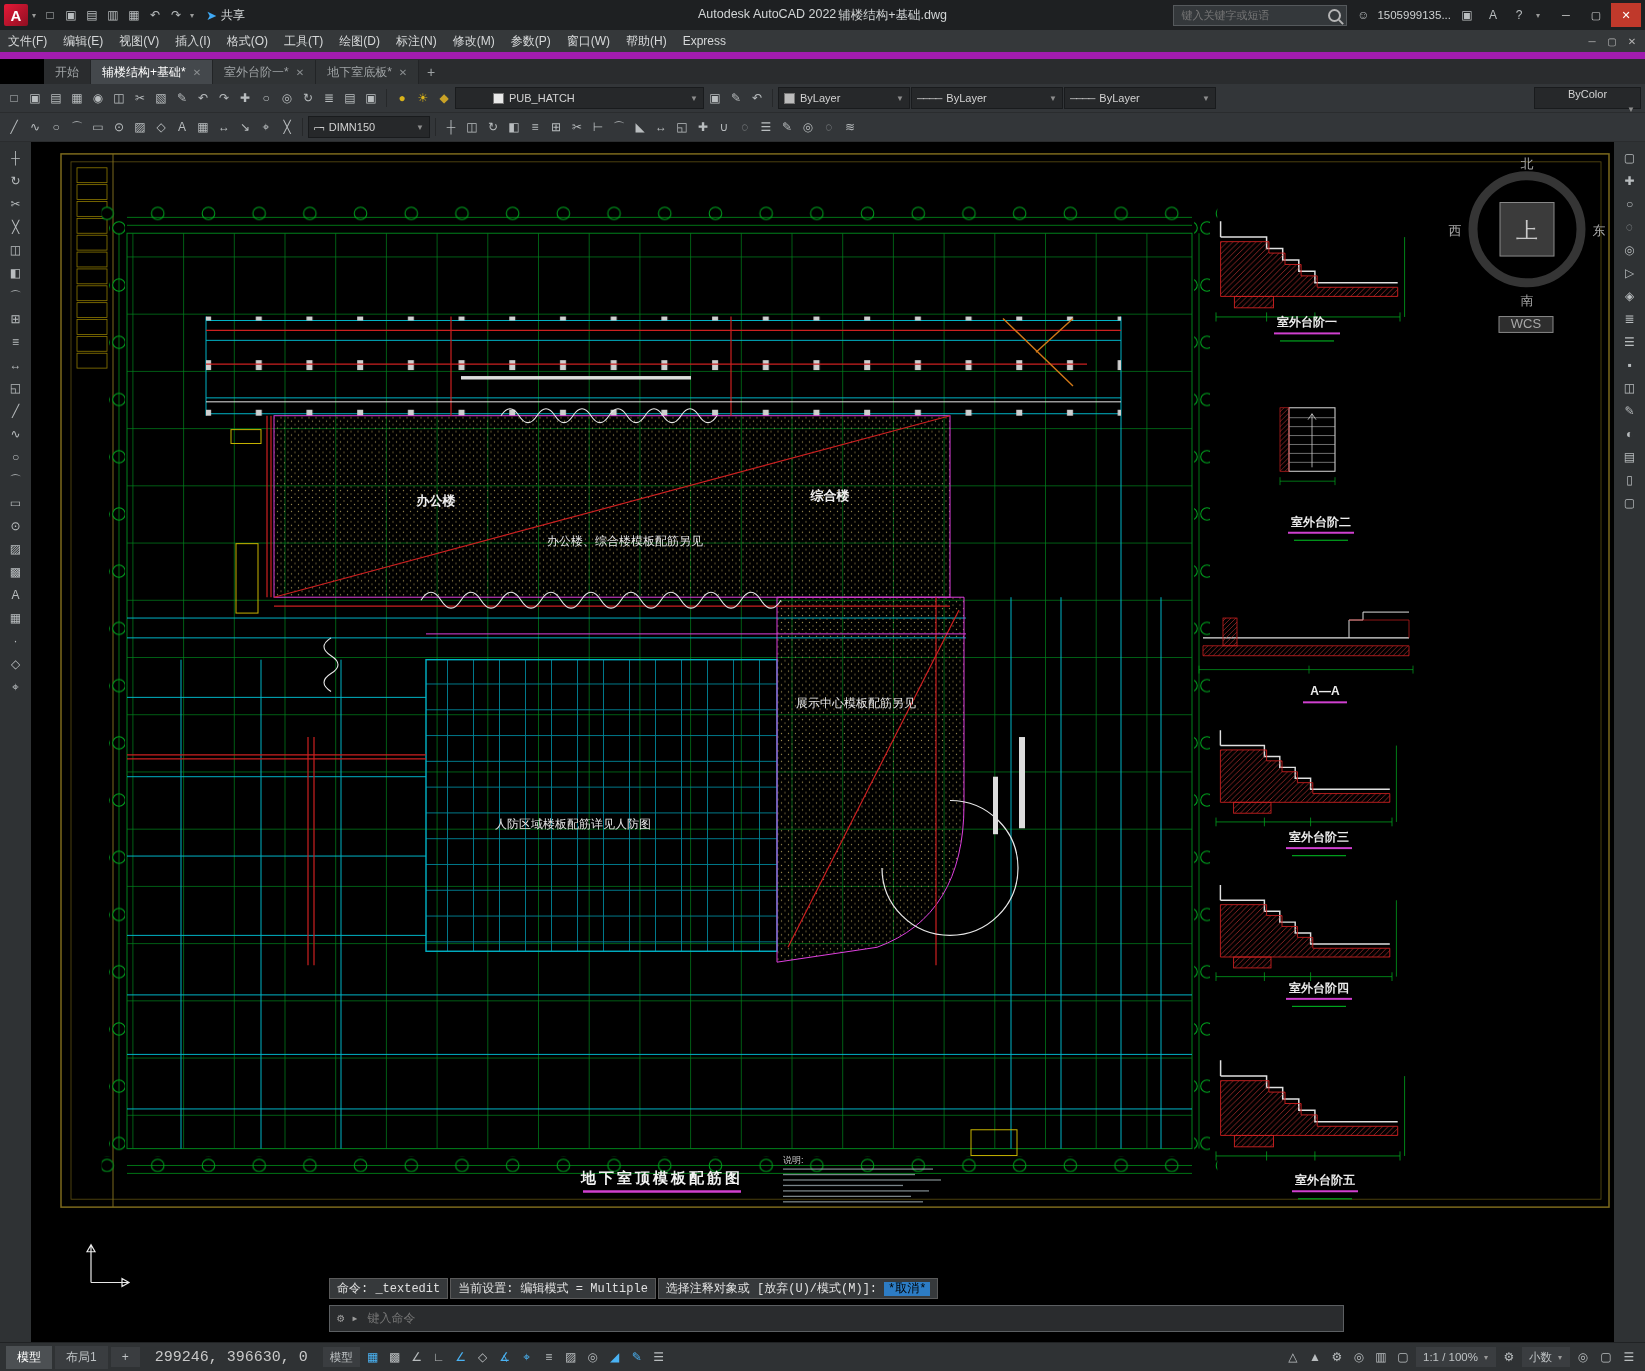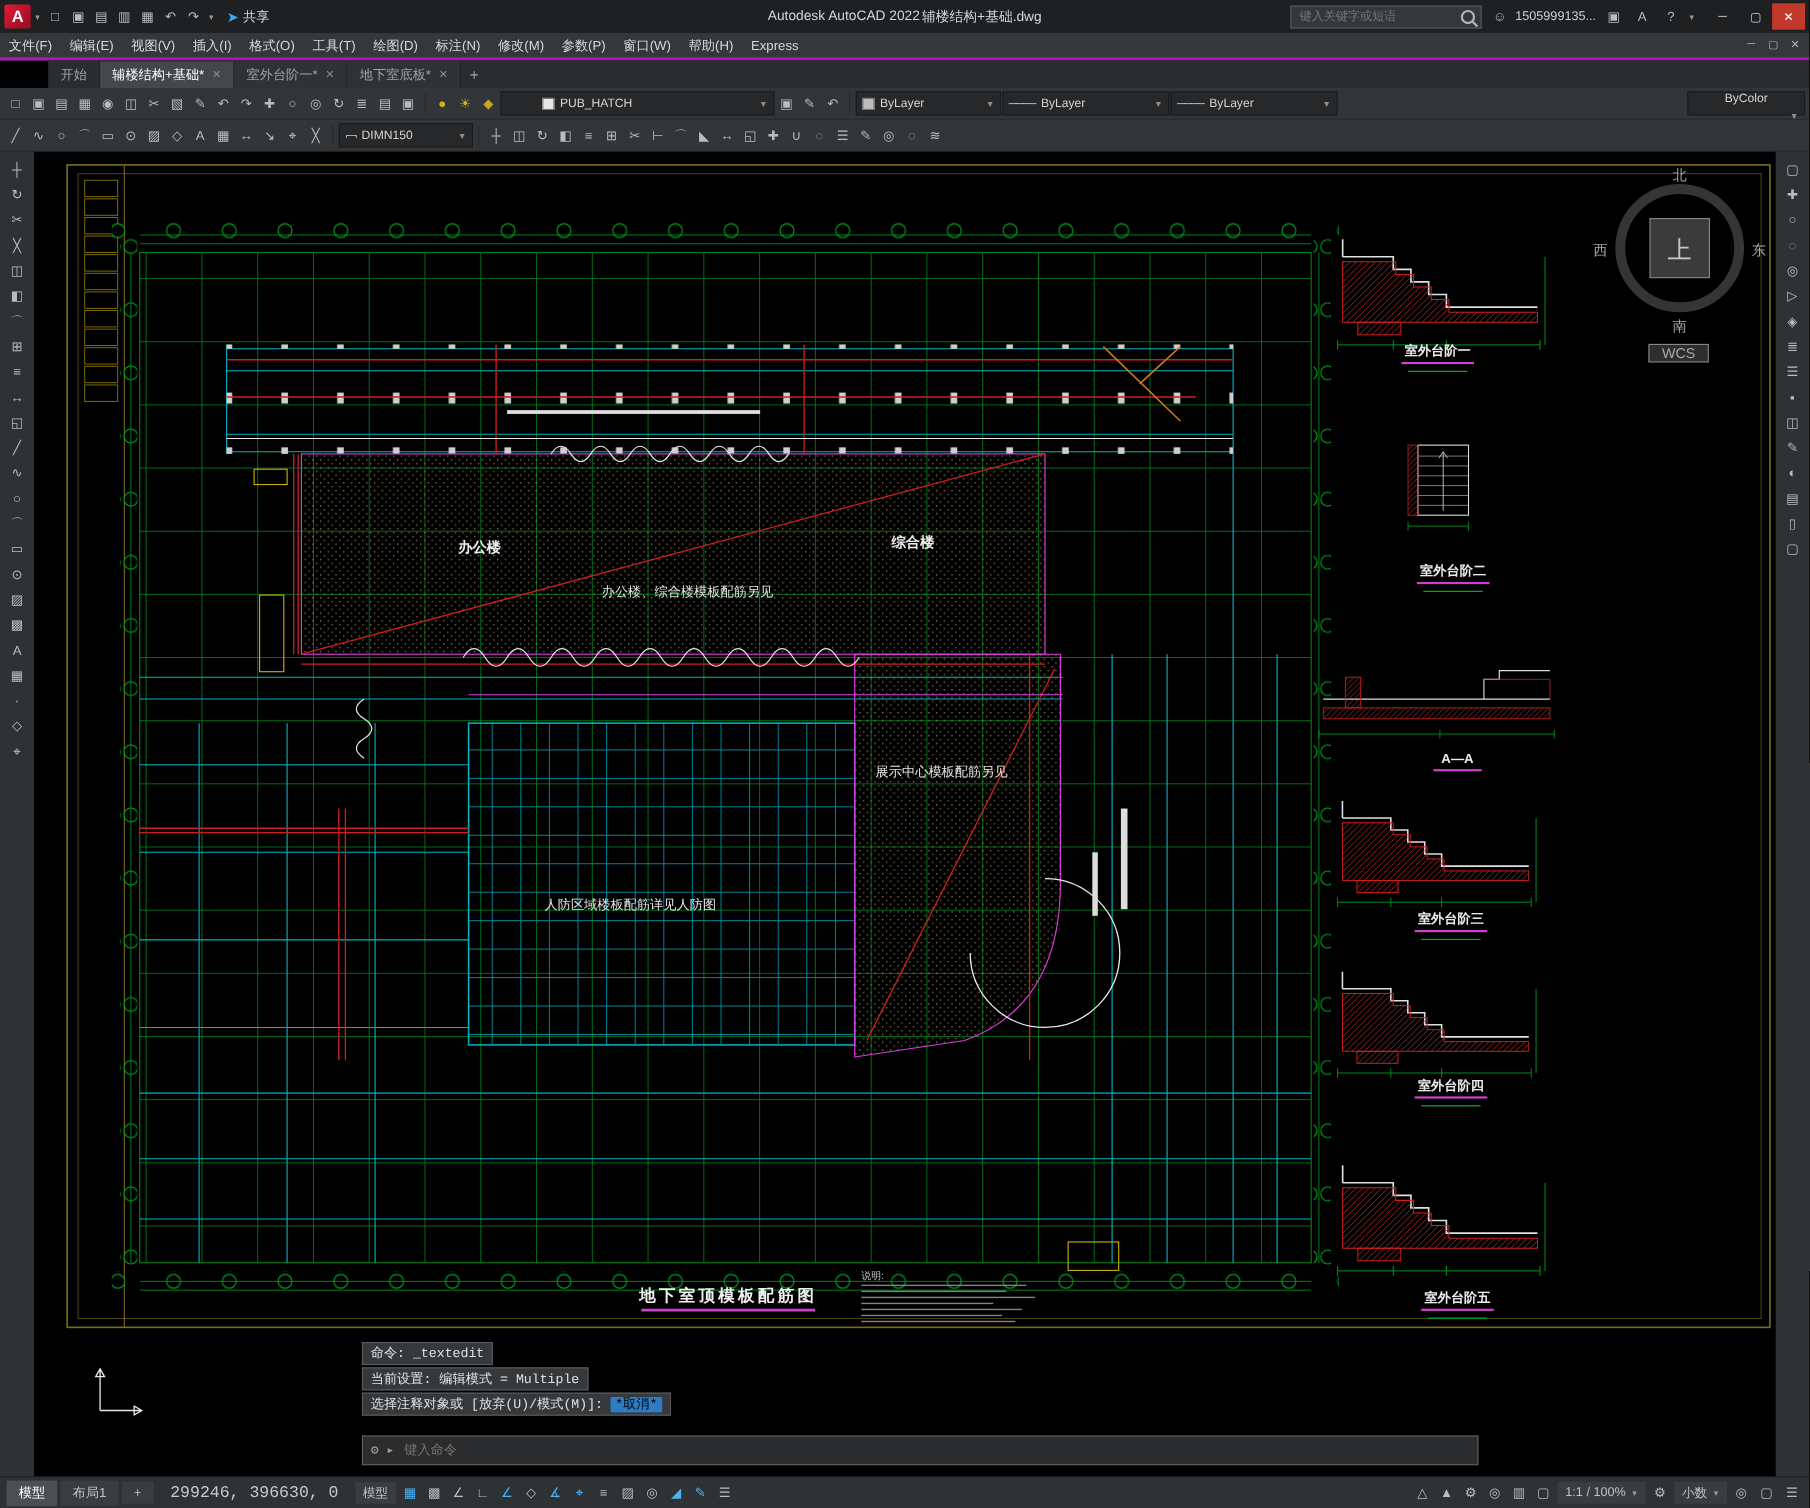--- a/index.html
+++ b/index.html
@@ -16,21 +16,21 @@
   .tb-right{margin-left:auto;display:flex;align-items:center;gap:6px;}
   .search-box{display:flex;align-items:center;background:#34383b;border:1px solid #55595c;height:19px;padding:0 5px;gap:5px;}
   .search-box input{width:140px;background:transparent;border:none;outline:none;color:#bbb;font-size:11px;}
   .mag{width:9px;height:9px;border:2px solid #b5b5b5;border-radius:50%;position:relative;}
   .mag::after{content:"";position:absolute;width:6px;height:2px;background:#b5b5b5;transform:rotate(45deg);right:-5px;bottom:-3px;}
   .user-chip{display:flex;align-items:center;gap:4px;font-size:11.5px;color:#cfd2d3;}
   .winbtns{display:flex;margin-left:4px;}
   .winbtn{width:30px;height:24px;display:flex;align-items:center;justify-content:center;font-size:11px;color:#cfcfcf;}
   .winbtn.close{background:#c0392b;color:#fff;}
   
-  .menubar{height:22px;background:#35383a;display:flex;align-items:center;font-size:12px;color:#d6d8d9;flex:0 0 auto;border-bottom:3px solid #a21caf;}
+  .menubar{height:22px;background:#35383a;display:flex;align-items:center;font-size:12px;color:#d6d8d9;flex:0 0 auto;border-bottom:7px solid #a21caf;}
   .menu-item{padding:0 8px;height:100%;display:flex;align-items:center;}
   .menubar .winbtns2{margin-left:auto;display:flex;gap:2px;padding-right:4px;color:#b5b5b5;font-size:10px;}
   .menubar .winbtns2 span{width:18px;text-align:center;}
   
   .doctabs{height:25px;background:#2a2c2e;display:flex;align-items:flex-end;flex:0 0 auto;margin-left:44px;}
   .dtab{height:24px;display:flex;align-items:center;gap:7px;padding:0 11px;font-size:12px;color:#9fa3a5;background:#303335;border-right:1px solid #222426;}
   .dtab.start{background:#2a2c2e;}
   .dtab.active{background:#44484c;color:#fff;}
   .dtab .x{font-size:10px;color:#8b8f91;}
   .newtab{width:24px;height:24px;display:flex;align-items:center;justify-content:center;color:#9fa3a5;font-size:14px;}
@@ -52,21 +52,21 @@
   
   .lbl{fill:#ededed;font-size:13px;font-weight:bold;text-anchor:middle;}
   .lbl2{fill:#e6e6e6;font-size:12px;text-anchor:middle;}
   .ptitle{fill:#f2f2f2;font-size:15px;font-weight:bold;text-anchor:middle;letter-spacing:3px;}
   .note-h{fill:#c8c8c8;font-size:9px;}
   .dlbl{fill:#ececec;font-size:12px;font-weight:bold;text-anchor:middle;}
   .vc{fill:#a8a8a8;font-size:13px;text-anchor:middle;}
   .vc-up{fill:#c8c8c8;font-size:22px;text-anchor:middle;}
   
   .cmd-overlay{position:absolute;left:298px;bottom:10px;width:1015px;font-family:"Liberation Mono",monospace;font-size:12px;color:#e0e0e0;}
-  .cmd-history{display:flex;flex-direction:column;align-items:flex-start;gap:2px;margin-bottom:18px;}
+  .cmd-history{display:flex;flex-direction:row;align-items:flex-start;gap:2px;margin-bottom:6px;}
   .chip{background:rgba(62,65,67,.88);padding:1px 7px;border:1px solid #5a5a5a;white-space:pre;}
   .cancel{background:#2d7cc4;color:#000000;padding:0 4px;margin-left:7px;}
   .cmd-input{display:flex;align-items:center;background:rgba(44,46,48,.95);border:1px solid #5c5f62;height:25px;padding:0 7px;gap:7px;}
   .cmd-input .gi{color:#9b9b9b;font-size:12px;}
   .cmd-input input{flex:1;background:transparent;border:none;outline:none;color:#ef4444;font:inherit;}
   
   .statusbar{height:28px;background:#2f3234;display:flex;align-items:center;gap:3px;padding:0 6px;font-size:12px;color:#bfc3c5;flex:0 0 auto;border-top:1px solid #202224;}
   .stab{padding:3px 11px;background:#3a3d40;}
   .stab.active{background:#4c5053;color:#fff;}
   .coords{font-family:"Liberation Mono",monospace;font-size:15px;color:#c9c9c9;margin:0 12px;}

